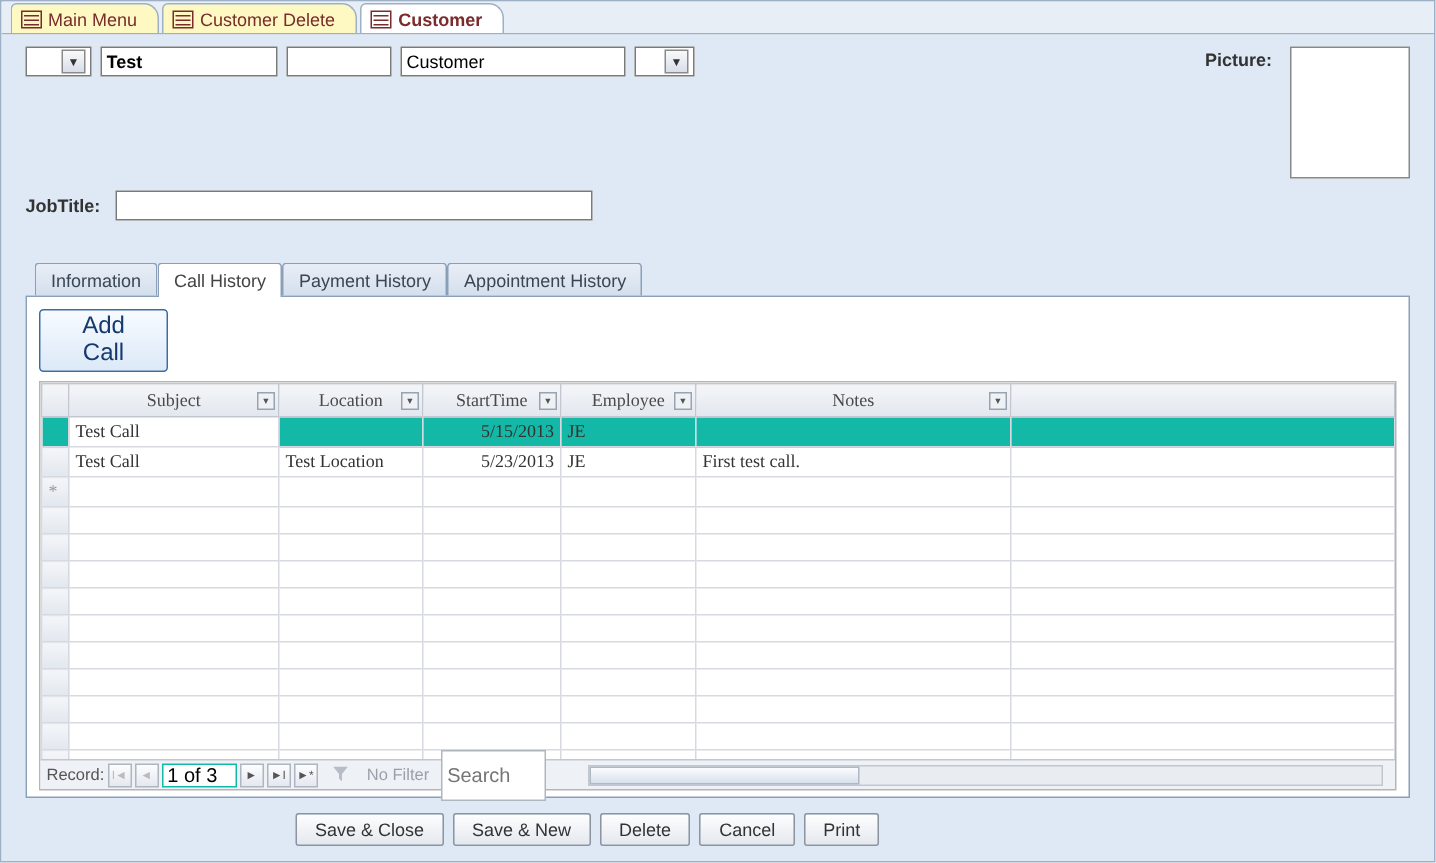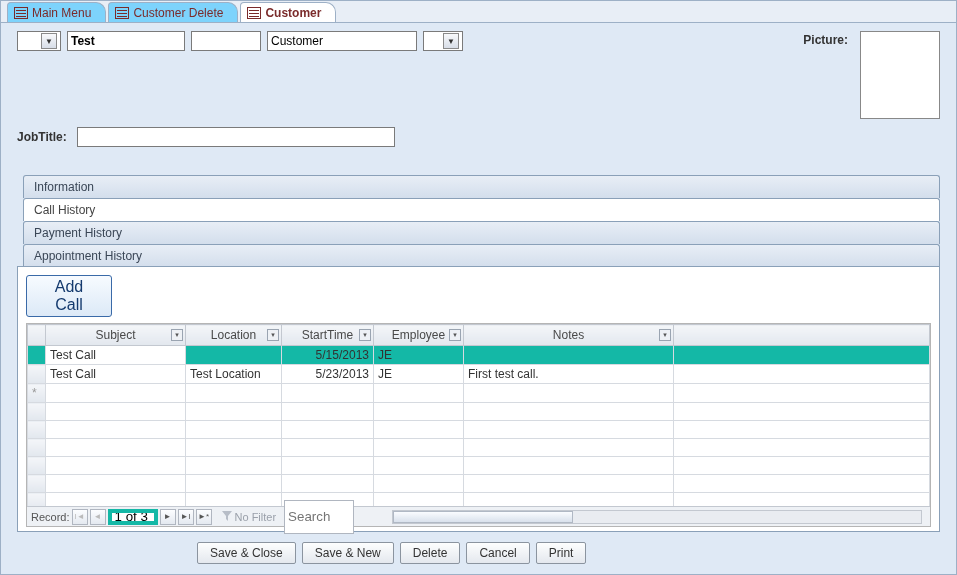--- a/index.html
+++ b/index.html
@@ -17,21 +17,21 @@
   .doc-tabs {
     display: flex;
     align-items: flex-end;
     height: 22px;
     background: #e8eef6;
     border-bottom: 1px solid #9db0c6;
     padding-left: 6px;
   }
   .doc-tab {
     display: flex; align-items: center; gap: 4px;
-    background: #7dd3fc;
+    background: #fef9c3;
     border: 1px solid #9db0c6;
     border-bottom: none;
     border-top-left-radius: 4px;
     border-top-right-radius: 10px;
     padding: 2px 14px 2px 6px;
     margin-right: 2px;
     position: relative;
     color: #7a2b2b;
     height: 20px;
     cursor: pointer;
@@ -69,21 +69,21 @@
     background: linear-gradient(#f8f9fb,#d8dee8);
     display: inline-flex; align-items: center; justify-content: center;
     font-size: 8px; color: #333; cursor: pointer;
   }
   .picture-lbl { font-weight: 600; margin-left: auto; margin-right: 6px; padding-top: 2px; }
   .picture-box { width: 80px; height: 88px; border: 1px solid #888; background: #fff; }
   .job-row { display: flex; align-items: center; gap: 10px; margin: 4px 0 28px 0; }
   .job-row label { font-weight: 600; }
 
   
-  .inner-tabs { display: flex; gap: 0; margin-left: 6px; flex-direction: column; }
+  .inner-tabs { display: flex; gap: 0; margin-left: 6px; }
   .inner-tab {
     border: 1px solid #8aa0b8; border-bottom: none;
     background: linear-gradient(#e8eef6,#d3deec);
     padding: 4px 10px; color: #3a4656;
     border-top-left-radius: 3px; border-top-right-radius: 3px;
     cursor: pointer;
   }
   .inner-tab.active { background: #fff; color: #444; position: relative; z-index: 2; }
   .inner-panel {
     border: 1px solid #8aa0b8; background: #fff; flex: 1;
@@ -93,21 +93,21 @@
 
   .add-call-btn {
     border: 1px solid #3a6aa8; border-radius: 3px;
     background: linear-gradient(#f7fbff,#dce9f7);
     padding: 2px 12px; color: #143a6e; cursor: pointer;
     font-size: 16px; width: 86px; text-align: center;
   }
 
   
   .grid-wrap { border: 1px solid #b5b5b5; margin-top: 6px; flex: 1; display:flex; flex-direction:column; min-height:0;}
-  .grid { flex:1; overflow:auto; }
+  .grid { flex:1; overflow:auto;font-family:Liberation Serif, serif; }
   table.datasheet { border-collapse: collapse; width: 100%; background:#fff; }
   table.datasheet th {
     background: linear-gradient(#f4f6f9,#e2e7ee);
     border: 1px solid #c3c8d0; font-weight: normal; color:#494949;
     padding: 3px 4px; position: relative; text-align: center;
   }
   table.datasheet th .dd {
     position: absolute; right: 2px; top: 50%; transform: translateY(-50%);
     width: 12px; height: 12px; border: 1px solid #9aa4b1; background:#eef1f5;
     font-size: 7px; display:flex; align-items:center; justify-content:center; color:#555;
@@ -129,22 +129,22 @@
   
   .rec-nav {
     border-top: 1px solid #c3c8d0; background:#eef1f5; height: 20px;
     display:flex; align-items:center; gap:2px; padding: 0 4px; font-size:11px; color:#555;
   }
   .nav-btn {
     width:16px; height:16px; border:1px solid #b0b6c0; background:linear-gradient(#fcfdff,#e4e9f0);
     display:inline-flex; align-items:center; justify-content:center; font-size:8px; cursor:pointer;
   }
   .nav-btn.disabled{ color:#bbb; cursor:default;}
-  .rec-box { width:50px; height:16px; border:4px solid #14b8a6; background:#fff; padding:0 3px;}
-  .filter-seg { margin-left:8px; color:#9aa0aa; display:flex; gap:3px;}
+  .rec-box { width:50px; height:16px; border:1px solid #14b8a6; background:#fff; padding:0 3px;}
+  .filter-seg { margin-left:8px; color:#9aa0aa; display:flex; gap:13px;}
   .funnel { width:10px; height:10px; display:inline-block; }
   .search-box { margin-left:6px; width:70px; height:16px; border:1px solid #b0b6c0; background:#fff; color:#888; padding:16px 3px;}
 
   .sb-track { margin-left:auto; margin-right:4px; width:530px; height:14px; background:#e9ecf1; border:1px solid #c3c8d0; position:relative;}
   .sb-thumb { position:absolute; left:0; top:0; height:12px; width:180px; background:linear-gradient(#fafcff,#d9e1ec); border:1px solid #b0b8c4;}
   
   
   .footer-btns { display:flex; gap:6px; justify-content:flex-start; padding:10px 0 10px 180px;}
   .f-btn {
     border:1px solid #8b949f; border-radius:2px;

